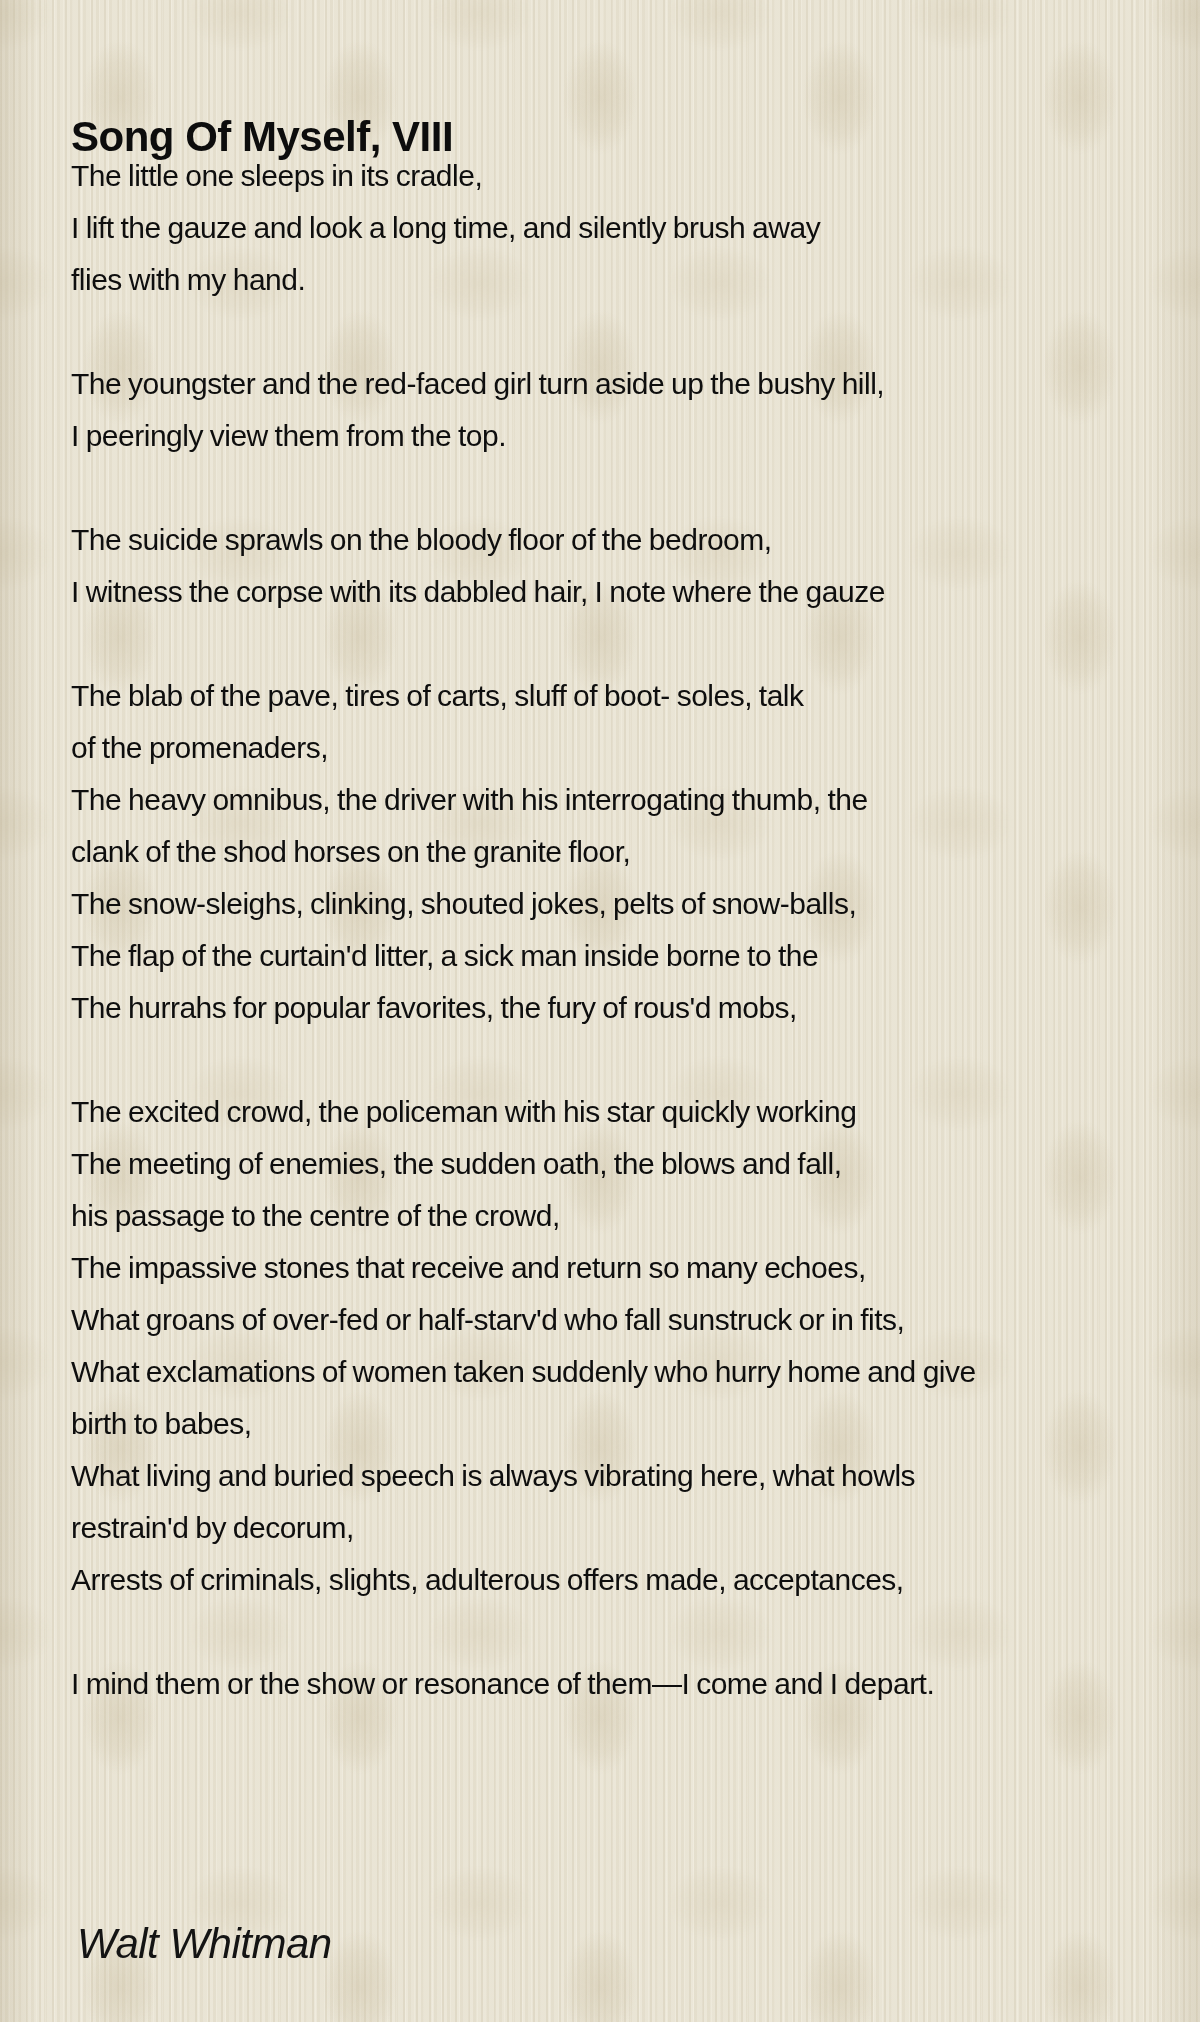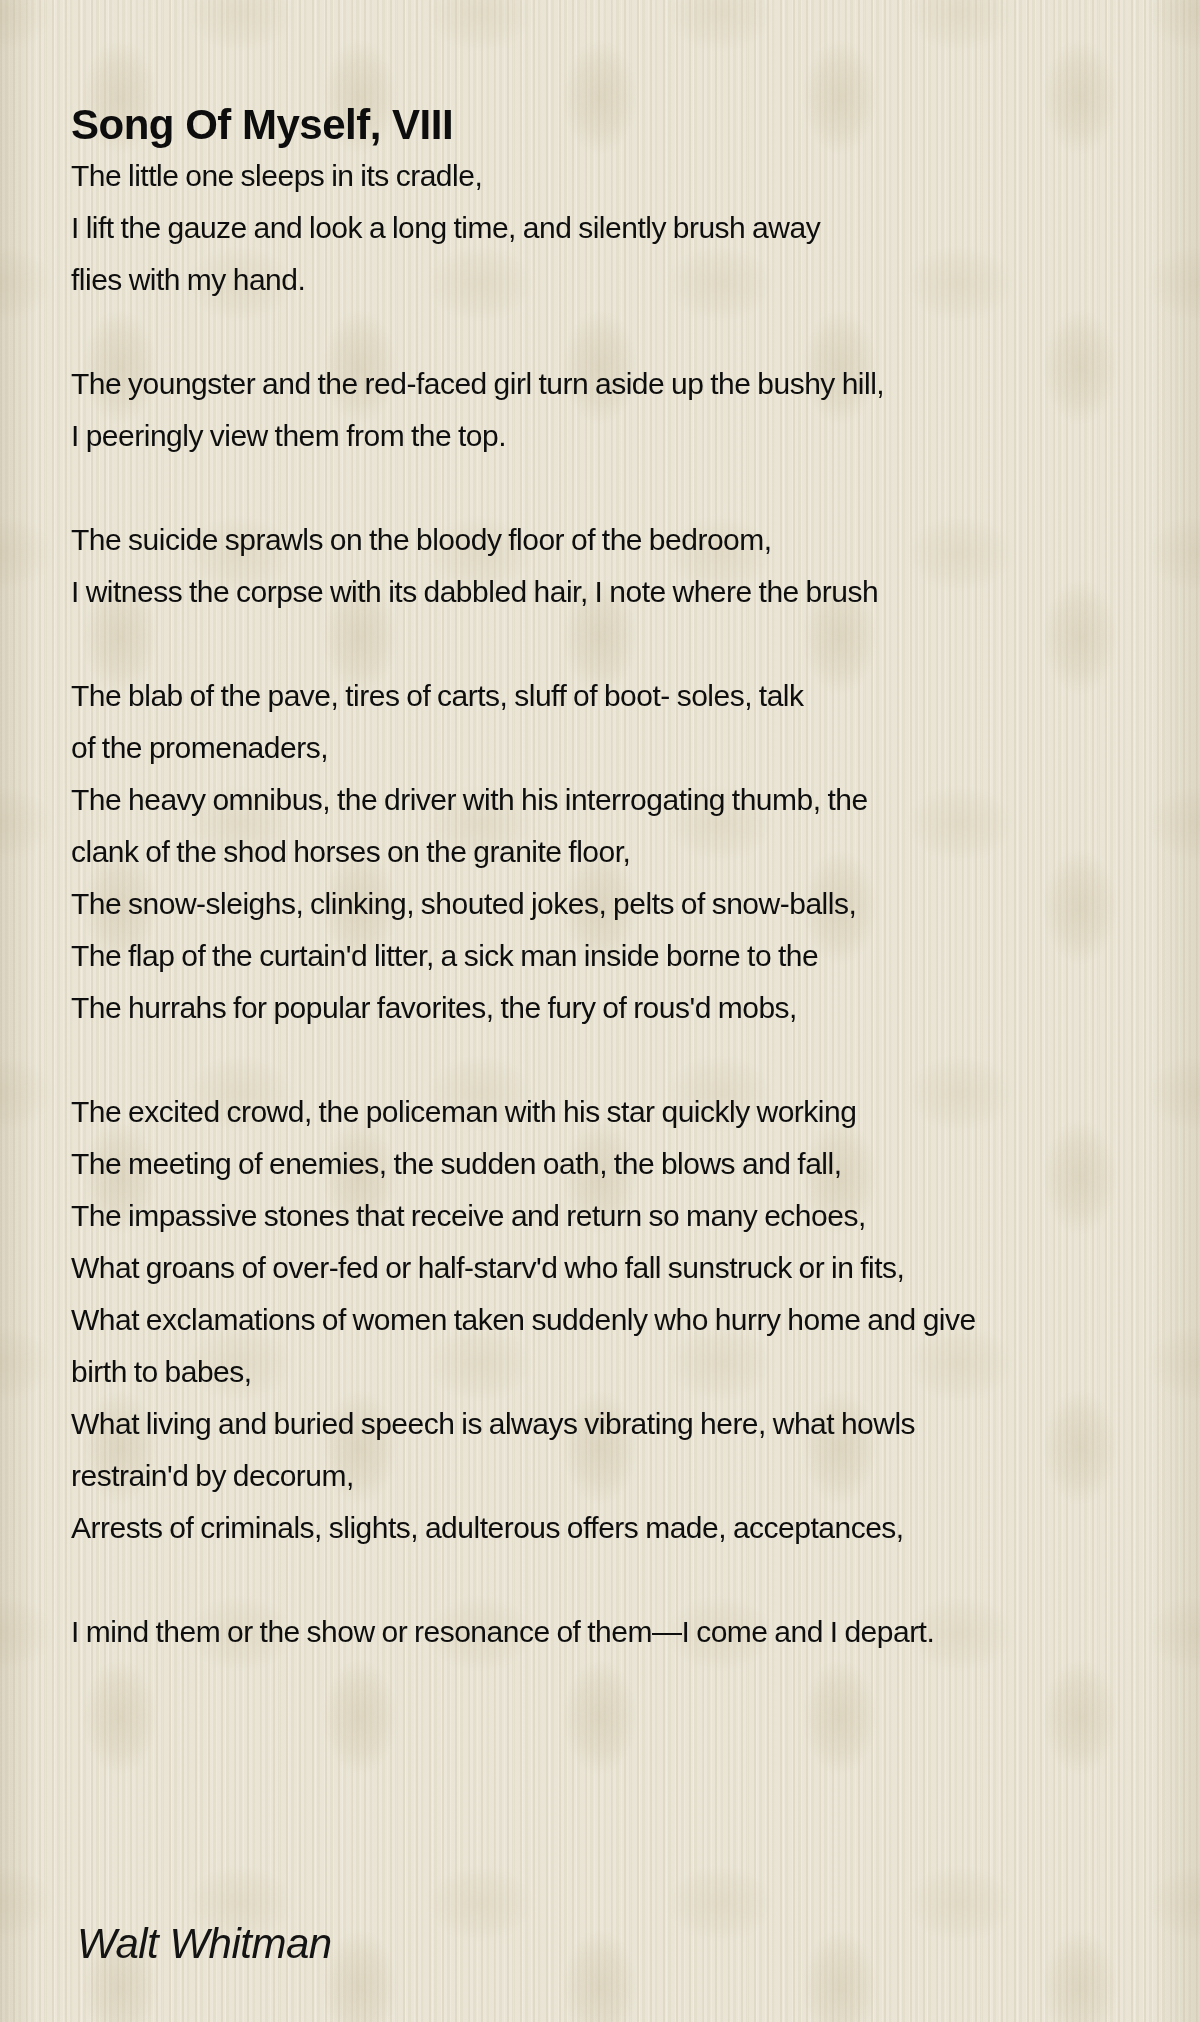--- a/index.html
+++ b/index.html
@@ -28,21 +28,21 @@
         rgba(204,193,167,0.16) 5px,  rgba(204,193,167,0.16) 8px,
         rgba(238,233,221,0.10) 8px,  rgba(238,233,221,0.10) 13px),
       
       repeating-linear-gradient(90deg, rgba(255,252,244,0.22) 0px, rgba(255,252,244,0.22) 1px, rgba(0,0,0,0) 1px, rgba(0,0,0,0) 9px);
     background-size: auto, 240px 270px, 240px 270px, auto, auto;
     background-position: 0 0, 0 0, 120px 135px, 0 0, 0 0;
   }
   .title {
     position: absolute;
     left: 71px;
-    top: 56px;
+    top: 68px;
     font-size: 42px;
     font-weight: bold;
     letter-spacing: -0.5px;
     line-height: 1;
     color: #0d0d0d;
     white-space: pre;
     margin-top: 48px;
   }
   .poem {
     position: absolute;
@@ -80,32 +80,33 @@
 
   <div class="poem">
       <div class="line">The little one sleeps in its cradle,</div>
       <div class="line">I lift the gauze and look a long time, and silently brush away</div>
       <div class="line">flies with my hand.</div>
       <div class="line"></div>
       <div class="line">The youngster and the red-faced girl turn aside up the bushy hill,</div>
       <div class="line">I peeringly view them from the top.</div>
       <div class="line"></div>
       <div class="line">The suicide sprawls on the bloody floor of the bedroom,</div>
-      <div class="line">I witness the corpse with its dabbled hair, I note where the brush</div>
+      <div class="line">I witness the corpse with its dabbled hair, I note where the gauze</div>
       <div class="line"></div>
       <div class="line">The blab of the pave, tires of carts, sluff of boot- soles, talk</div>
       <div class="line">of the promenaders,</div>
       <div class="line">The heavy omnibus, the driver with his interrogating thumb, the</div>
       <div class="line">clank of the shod horses on the granite floor,</div>
       <div class="line">The snow-sleighs, clinking, shouted jokes, pelts of snow-balls,</div>
       <div class="line">The flap of the curtain'd litter, a sick man inside borne to the</div>
       <div class="line">The hurrahs for popular favorites, the fury of rous'd mobs,</div>
       <div class="line"></div>
       <div class="line">The excited crowd, the policeman with his star quickly working</div>
       <div class="line">The meeting of enemies, the sudden oath, the blows and fall,</div>
+      <div class="line">his passage to the centre of the crowd,</div>
       <div class="line">The impassive stones that receive and return so many echoes,</div>
       <div class="line">What groans of over-fed or half-starv'd who fall sunstruck or in fits,</div>
       <div class="line">What exclamations of women taken suddenly who hurry home and give</div>
       <div class="line">birth to babes,</div>
       <div class="line">What living and buried speech is always vibrating here, what howls</div>
       <div class="line">restrain'd by decorum,</div>
       <div class="line">Arrests of criminals, slights, adulterous offers made, acceptances,</div>
       <div class="line"></div>
       <div class="line">I mind them or the show or resonance of them—I come and I depart.</div>
     </div>

